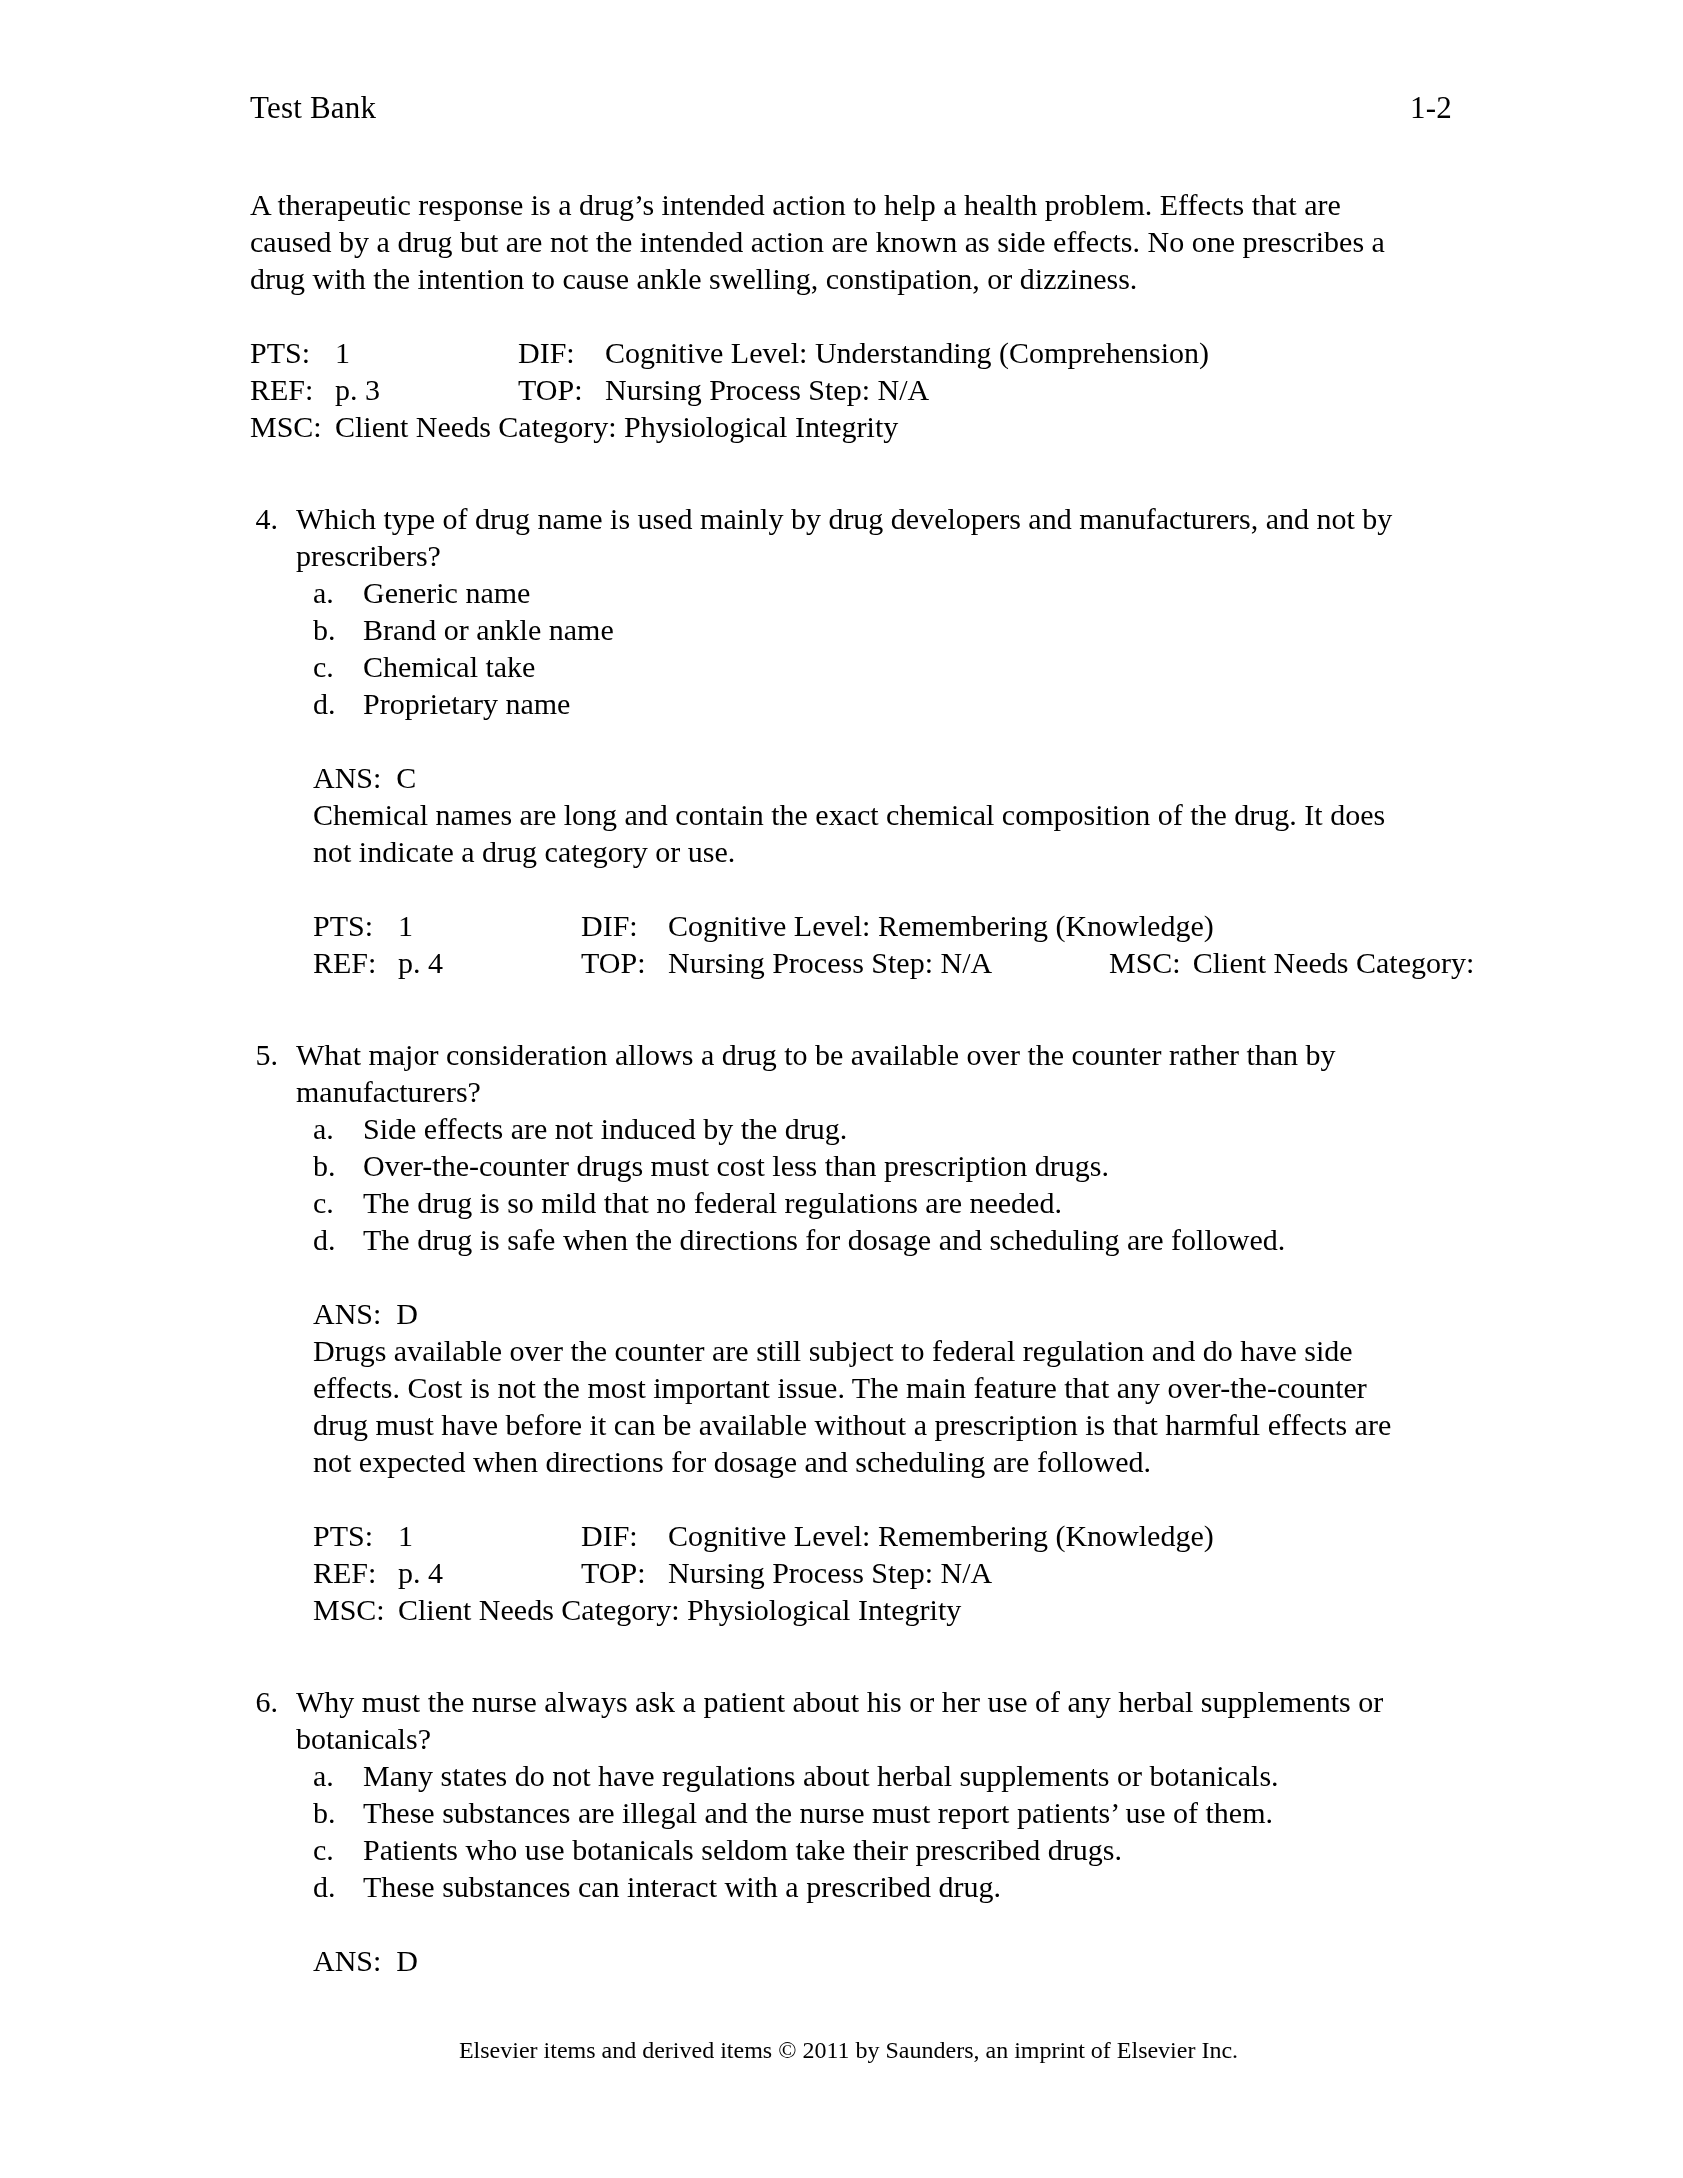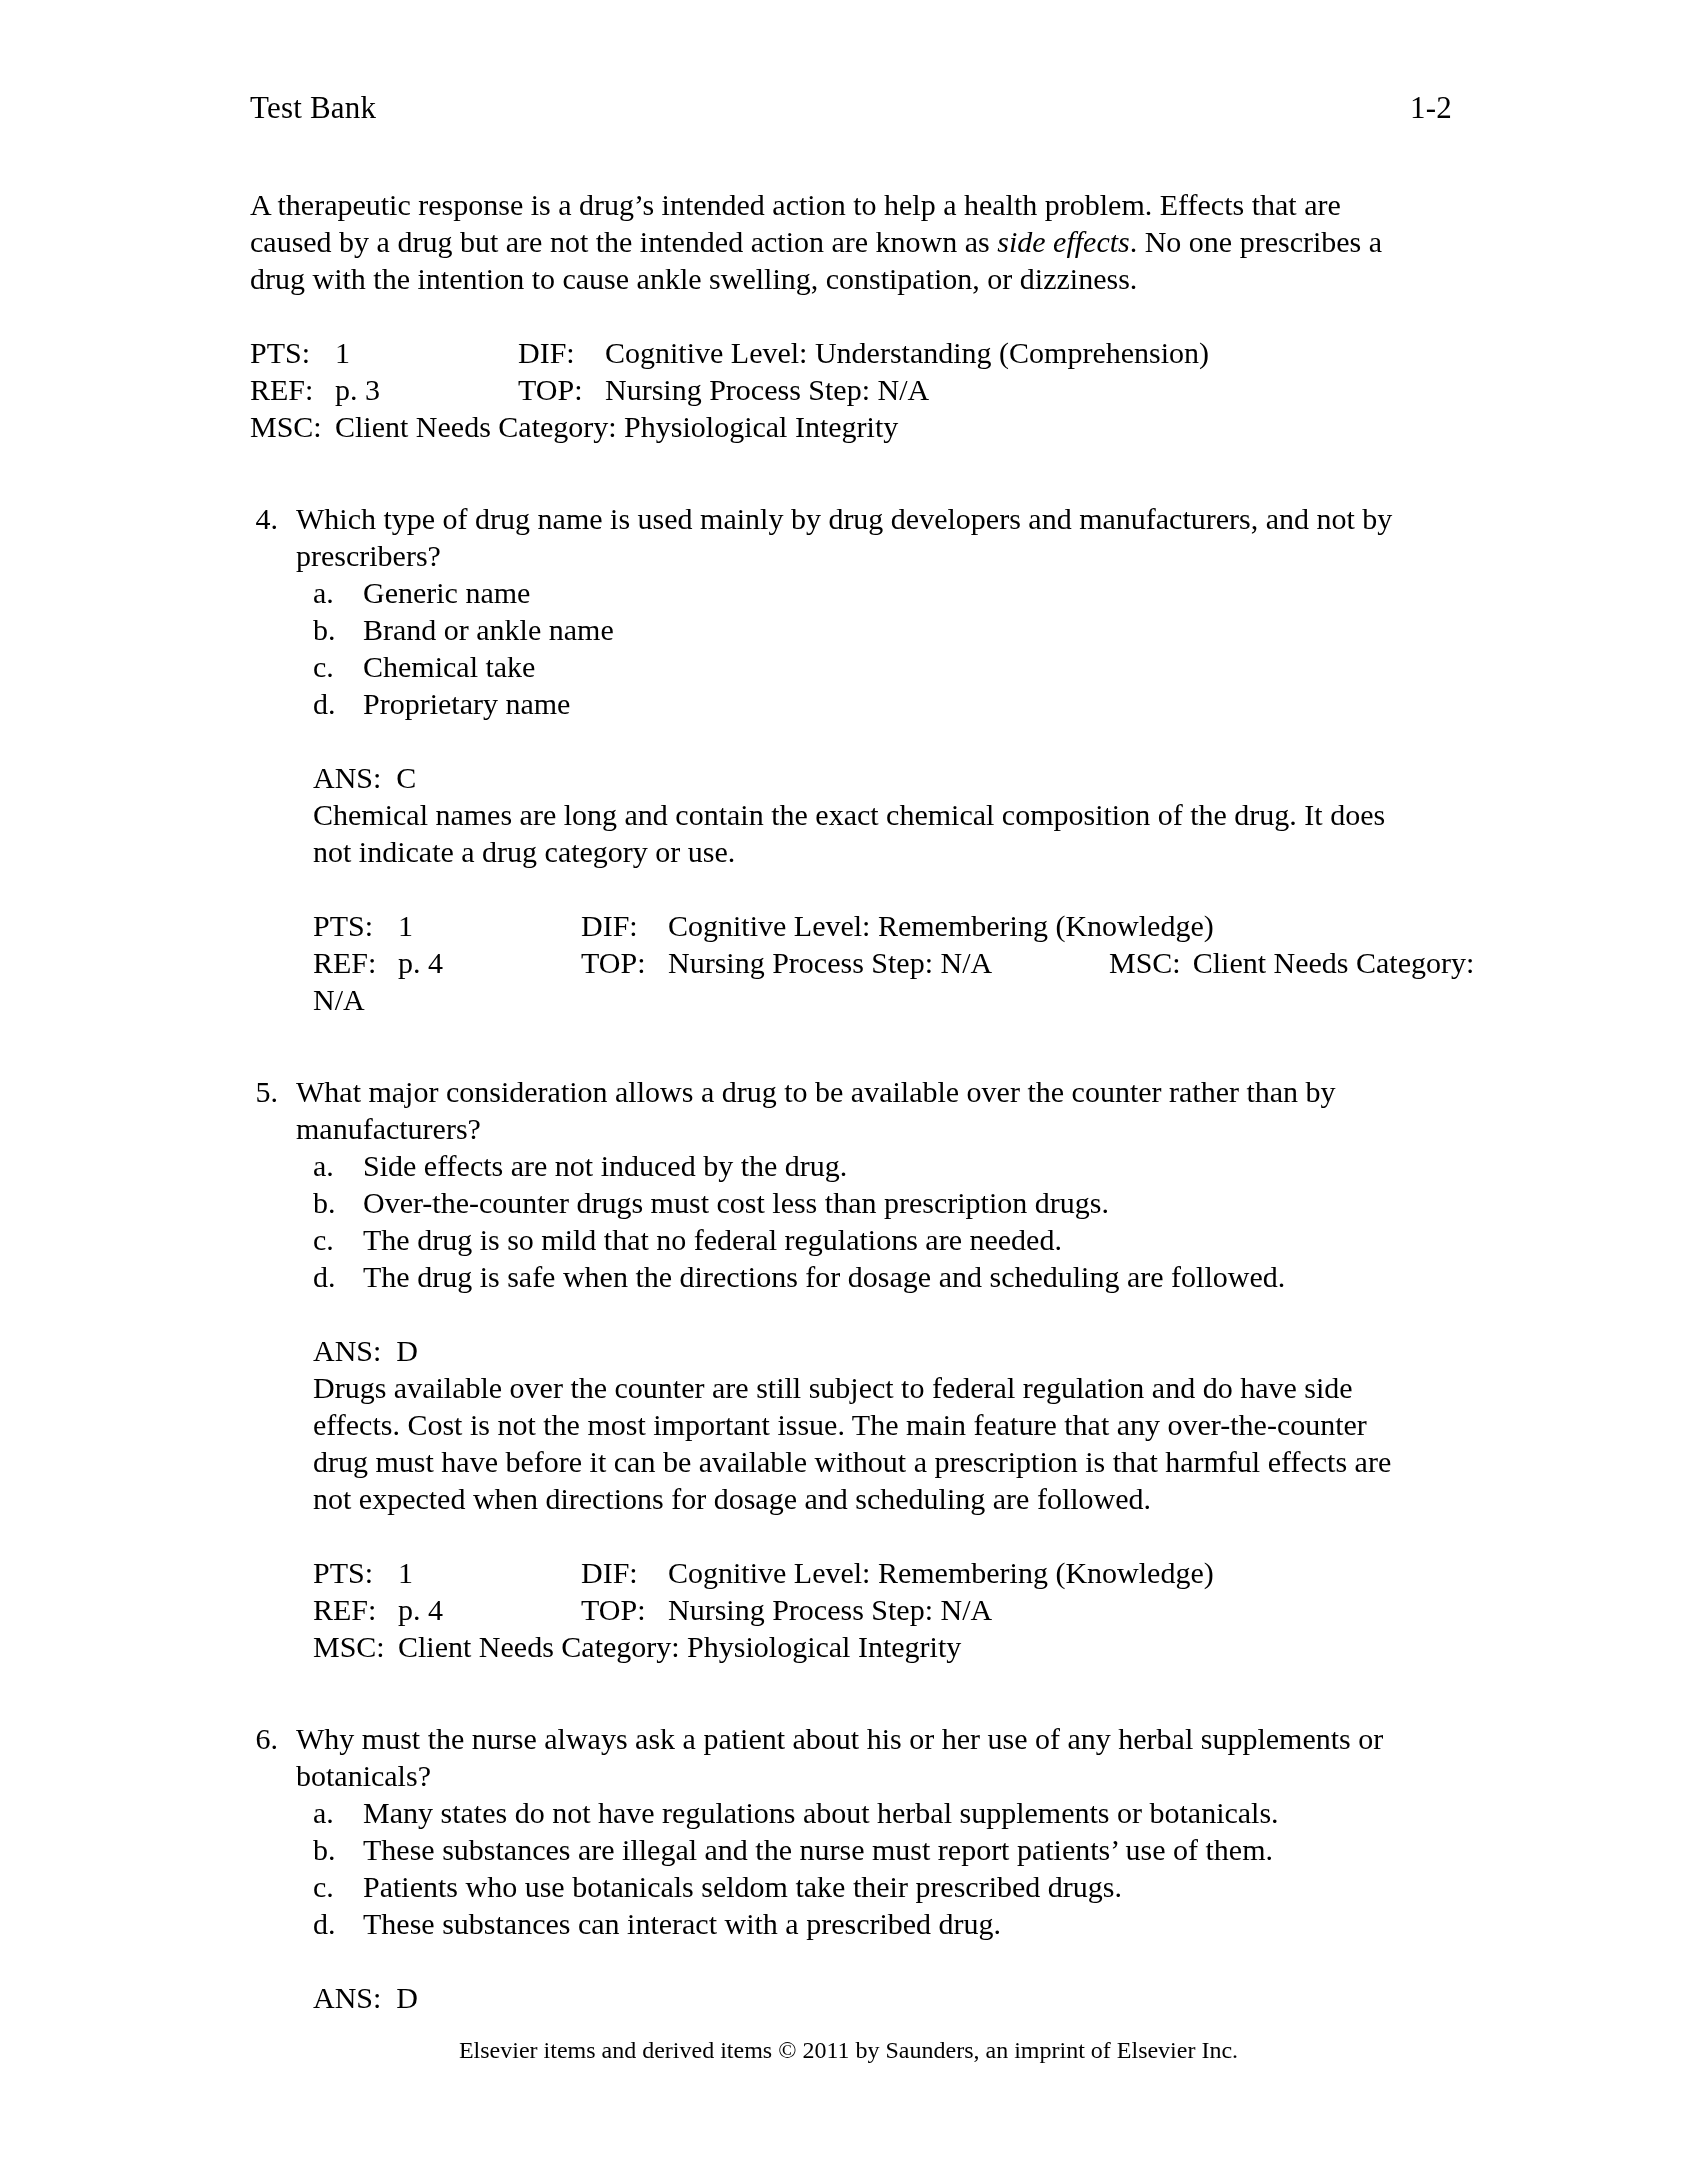--- a/index.html
+++ b/index.html
@@ -48,21 +48,21 @@
     font-size: 30px;
     line-height: 37px;
   }
 
   
   .para {
     margin: 0 0 0 0;
     text-align: left;
   }
 
-  .italic { font-style: italic; }
+  .italic { }
 
   
   .meta-block {
     margin-top: 37px;
   }
   .meta-line {
     display: flex;
     align-items: baseline;
   }
   .meta-label {
@@ -230,21 +230,20 @@
           <span class="meta-val-2">Cognitive Level: Remembering (Knowledge)</span>
         </div>
         <div class="meta-line">
           <span class="meta-label">REF:</span>
           <span class="meta-val-1">p. 4</span>
           <span class="meta-label-2">TOP:</span>
           <span class="meta-val-2 fixed-w">Nursing Process Step: N/A</span>
           <span class="meta-label-3">MSC:</span>
           <span class="meta-val-2">Client Needs Category:</span>
         </div>
-        <div class="meta-cont">N/A</div>
       </div>
     </div>
 
     <div class="question">
       <div class="q-head">
         <span class="q-num">5.</span>
         <span class="q-stem">What major consideration allows a drug to be available over the counter rather than by manufacturers?</span>
       </div>
       <ul class="q-options">
         <li class="q-option">

